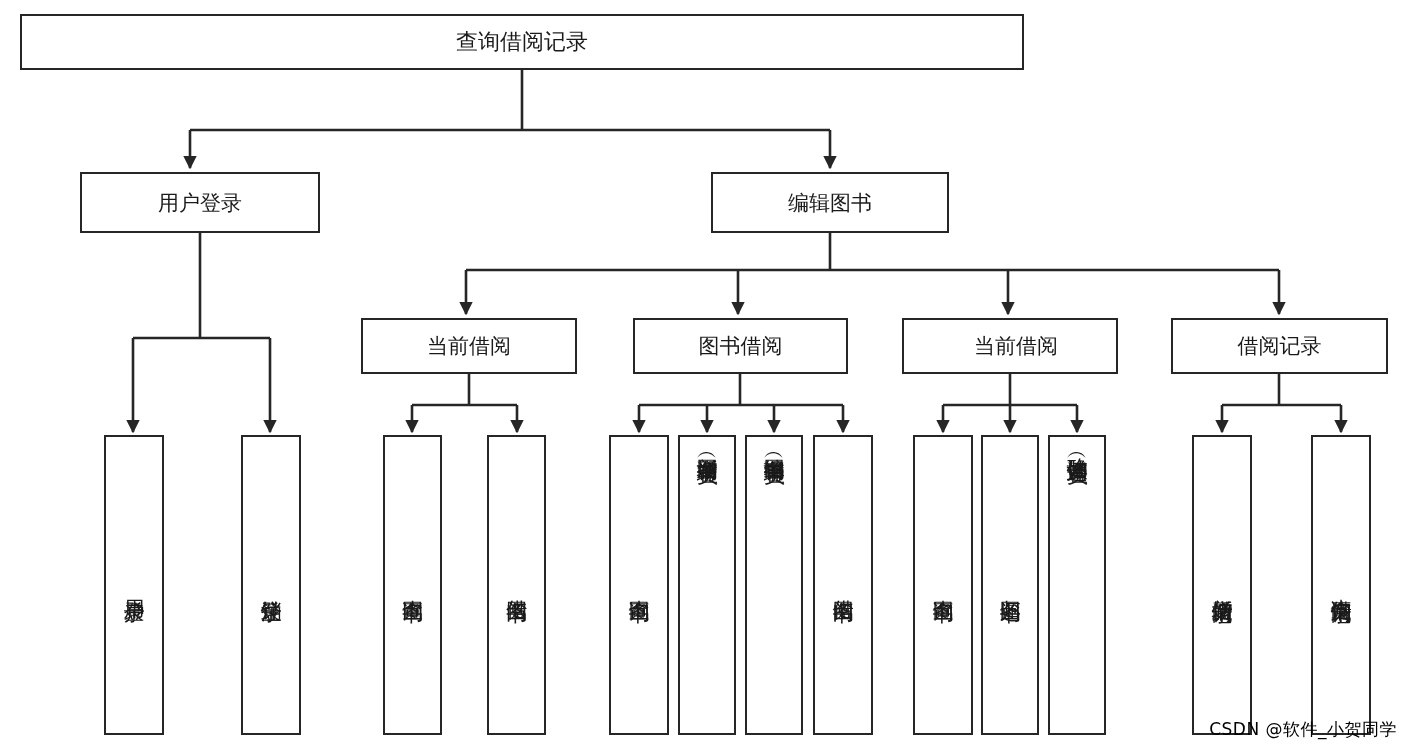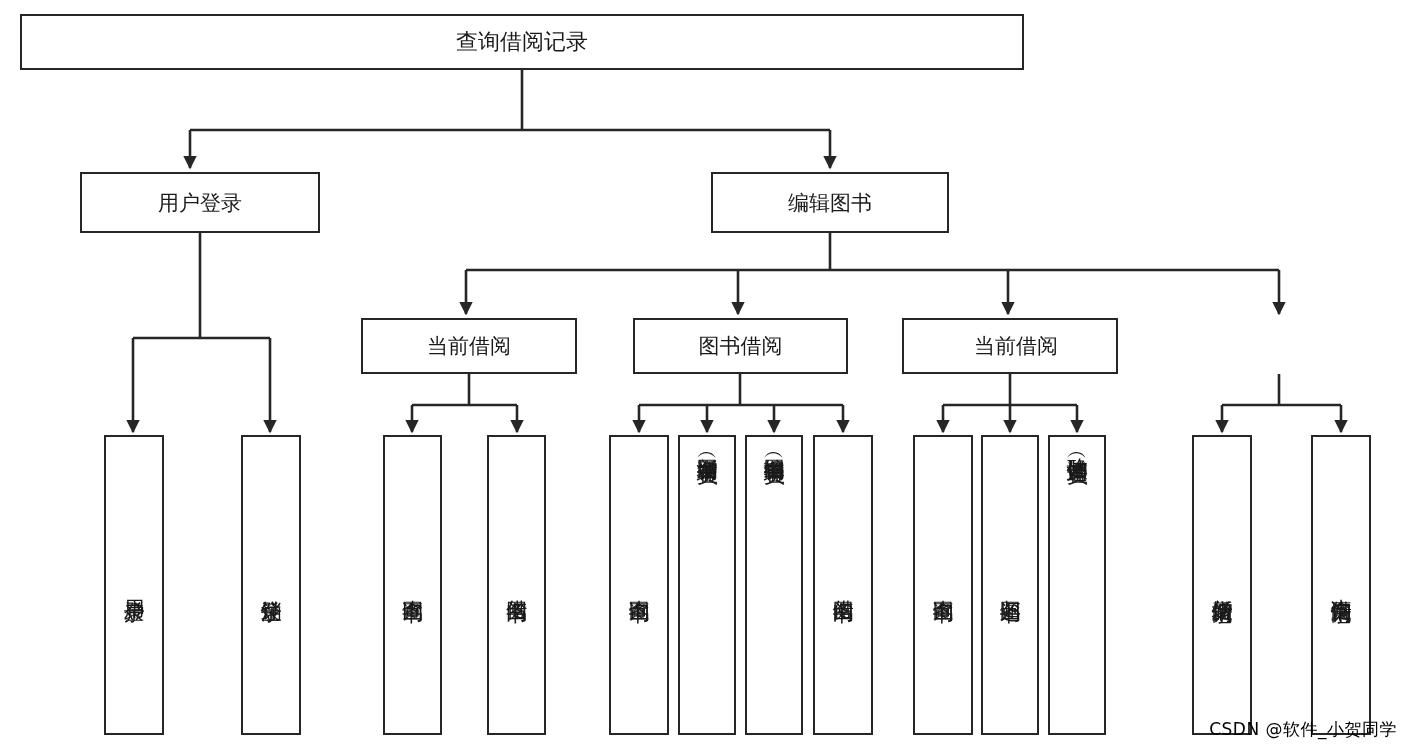--- a/index.html
+++ b/index.html
@@ -126,20 +126,23 @@
 
   <div class="node lvl3" style="left:361px;top:318px;width:216px;height:56px;">
     <span>当前借阅</span>
   </div>
   <div class="node lvl3" style="left:633px;top:318px;width:215px;height:56px;text-align:center;">
     <span>图书借阅</span>
   </div>
   <div class="node lvl3" style="left:902px;top:318px;width:216px;height:56px;padding-left:12px;">
     <span>当前借阅</span>
   </div>
+  <div class="node lvl3" style="left:1171px;top:318px;width:217px;height:56px;">
+    <span>借阅记录</span>
+  </div>
 
   <div class="leaf" style="left:104px;top:435px;width:60px;height:300px;">
     <span class="vtext">用户登录</span>
   </div>
   <div class="leaf" style="left:241px;top:435px;width:60px;height:300px;">
     <span class="vtext">注销登录</span>
   </div>
 
   <div class="leaf" style="left:383px;top:435px;width:59px;height:300px;">
     <span class="vtext">查询图书</span>

